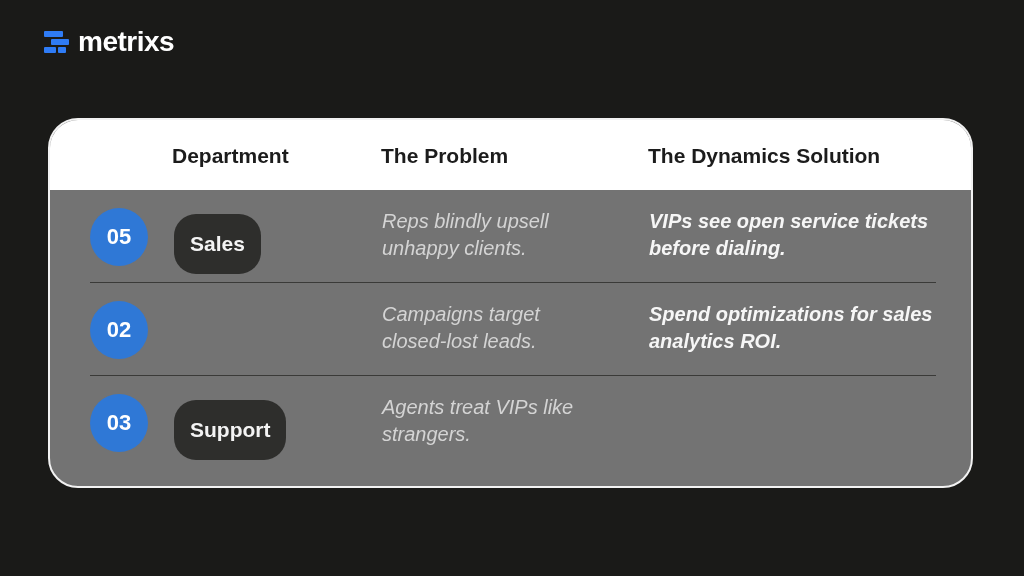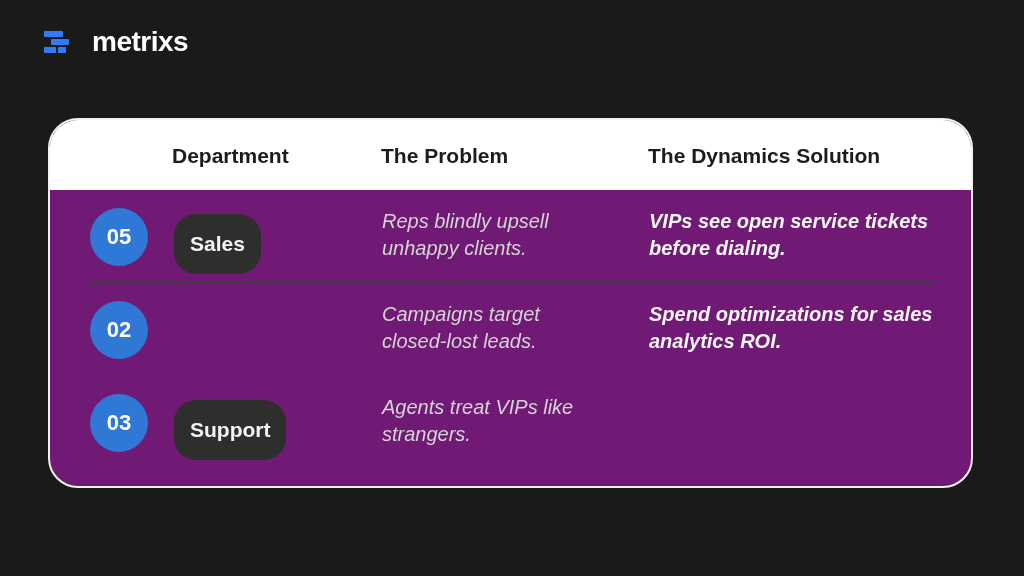--- a/index.html
+++ b/index.html
@@ -5,34 +5,34 @@
   * { box-sizing: border-box; margin: 0; padding: 0; }
   html, body { width: 1024px; height: 576px; overflow: hidden; }
   body {
     background: #1a1a18;
     font-family: "Liberation Sans", "DejaVu Sans", sans-serif;
     position: relative;
     color: #fff;
   }
   .logo {
     position: absolute; left: 44px; top: 28px;
-    display: flex; align-items: center; gap: 20px;
+    display: flex; align-items: center; gap: 6px;
   }
   .logo-mark { position: relative; width: 28px; height: 24px; }
   .logo-mark span { position: absolute; background: #2f7cf6; border-radius: 1px; height: 6px; }
   .logo-mark .b1 { left: 0; top: 1px; width: 19px; }
   .logo-mark .b2 { left: 7px; top: 9px; width: 18px; }
   .logo-mark .b3 { left: 0; top: 17px; width: 12px; }
   .logo-mark .b4 { left: 14px; top: 17px; width: 8px; }
   .logo-text { font-size: 28px; font-weight: 700; letter-spacing: -0.5px; color: #fff; line-height: 1; }
 
   .card {
     position: absolute; left: 48px; top: 118px; width: 925px; height: 370px;
     border: 2px solid #f2f2f2; border-radius: 30px; overflow: hidden;
-    background: #701a75;
+    background: #737373;
   }
   .header {
     position: absolute; left: 0; top: 0; width: 100%; height: 70px;
     background: #ffffff;
   }
   .hcell {
     position: absolute; top: 24px; font-size: 21px; font-weight: 700; color: #1c1c1c;
   }
   .row {
     position: absolute; left: 40px; width: 846px; height: 93px;

